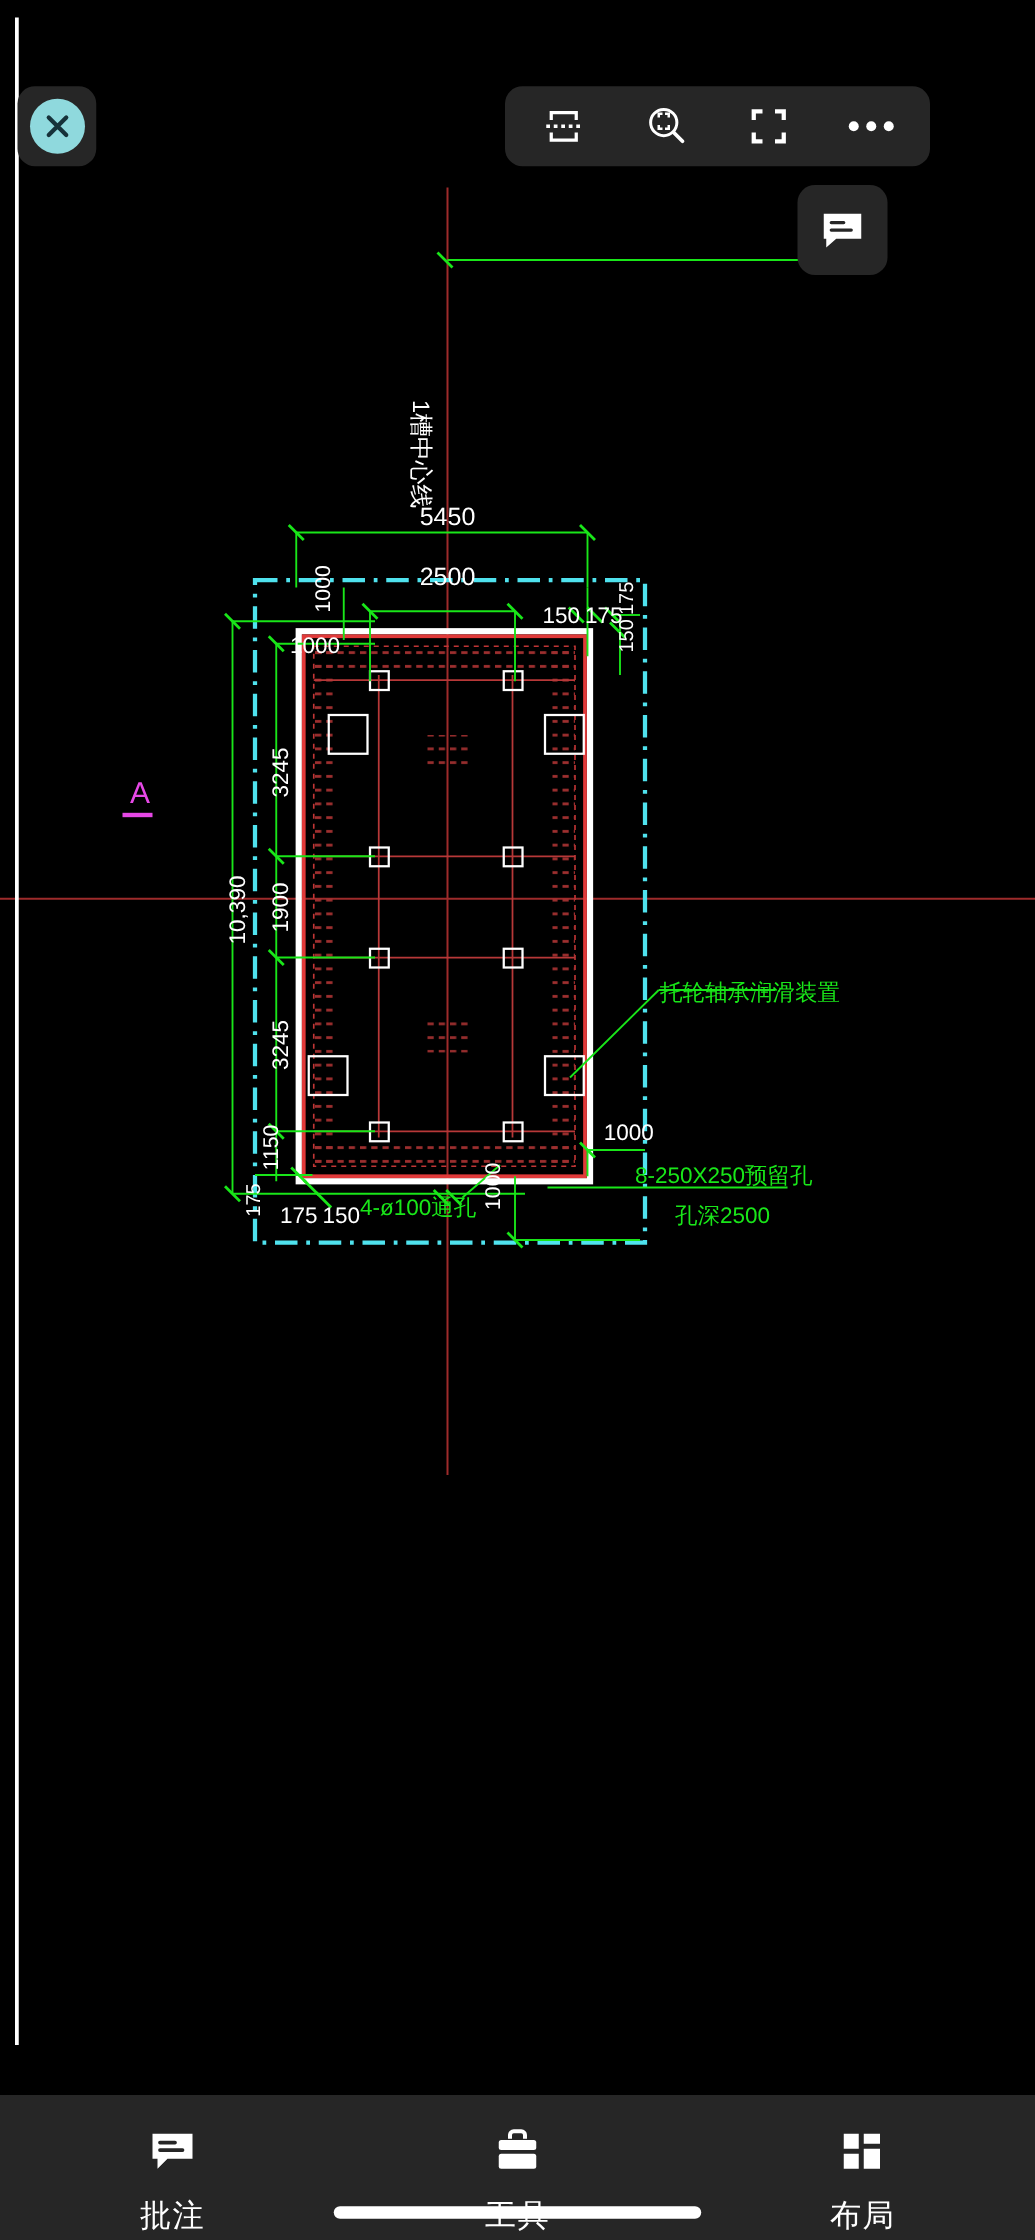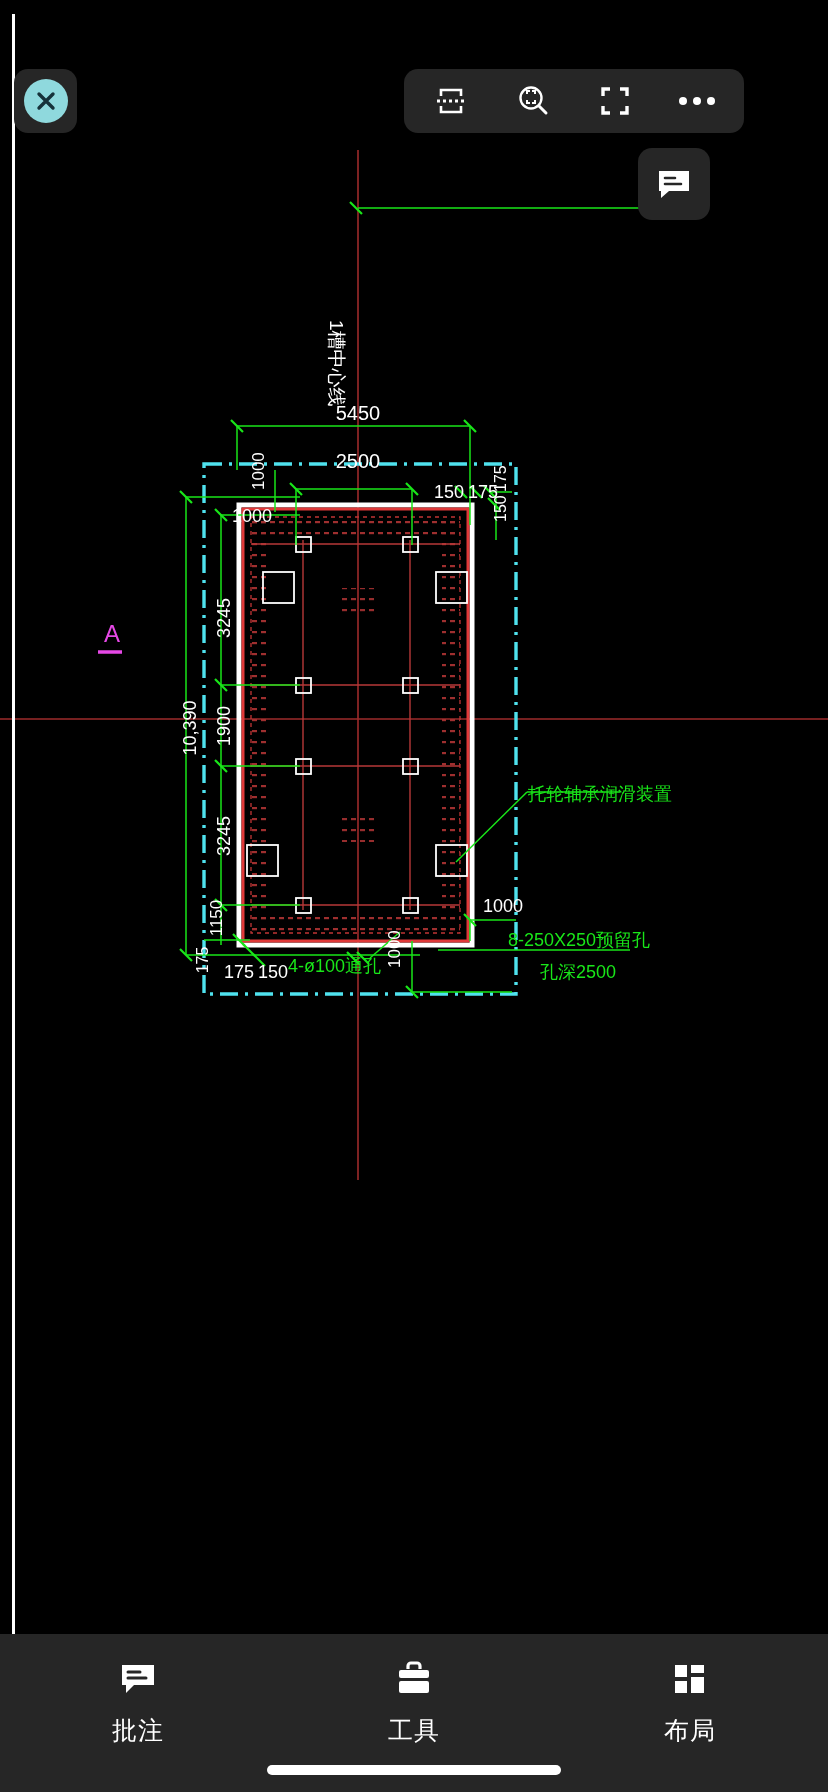--- a/index.html
+++ b/index.html
@@ -106,21 +106,21 @@
     align-items: center;
     justify-content: center;
   }
 
   
   .bottom-nav {
     position: absolute;
     left: 0;
     bottom: 0;
     width: 828px;
-    height: 158px;
+    height: 116px;
     background: #262626;
     display: flex;
     align-items: flex-start;
     padding-top: 22px;
     box-sizing: border-box;
   }
   .nav-item {
     flex: 1;
     display: flex;
     flex-direction: column;

